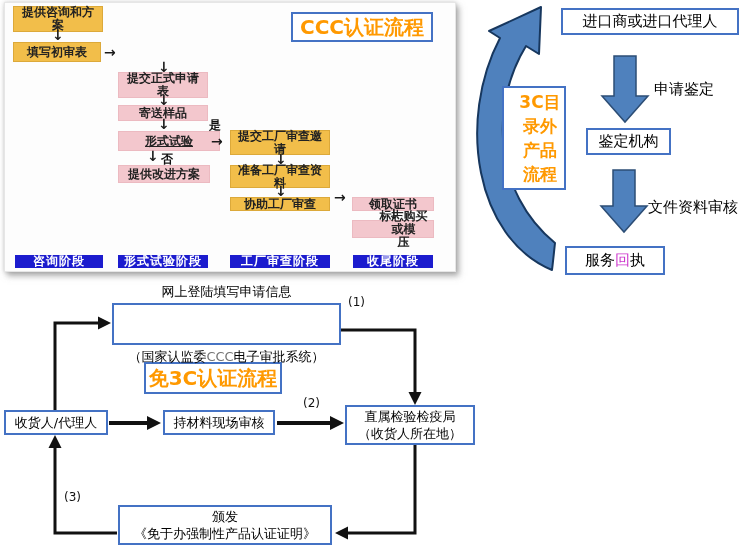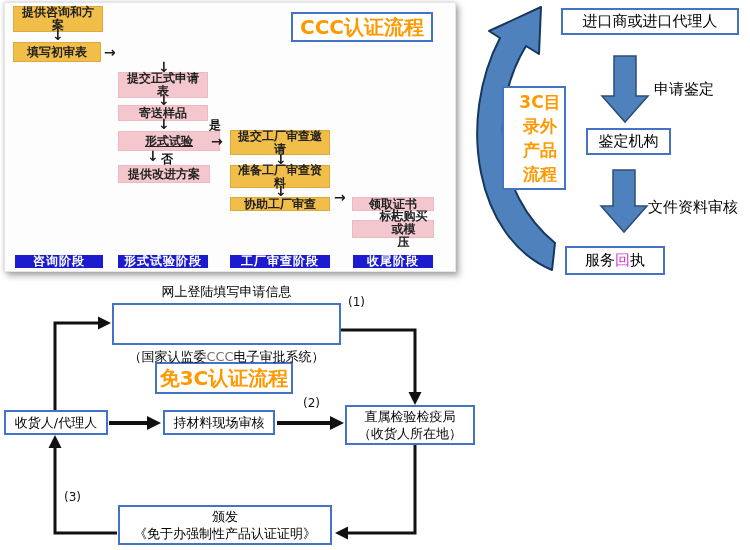--- a/index.html
+++ b/index.html
@@ -121,21 +121,21 @@
     <line x1="277" y1="138" x2="331" y2="138" stroke="#111" stroke-width="4"></line>
     <polygon points="344,138 330,131 330,145" fill="#111"></polygon>
 
     <polyline points="415,160 415,248 348,248" fill="none" stroke="#111" stroke-width="3"></polyline>
     <polygon points="335,248 348,241.5 348,254.5" fill="#111"></polygon>
 
     <polyline points="117,248 55,248 55,163" fill="none" stroke="#111" stroke-width="3"></polyline>
     <polygon points="55,150 48.5,163 61.5,163" fill="#111"></polygon>
   </svg>
 
-  <div class="abs otitle" style="left:155px;top:362px;width:138px;height:32px;">免3C认证流程</div>
+  <div class="abs otitle" style="left:144px;top:362px;width:138px;height:32px;">免3C认证流程</div>
 
   <div class="abs bluebox" style="left:112px;top:303px;width:229px;height:42px;gap:48px;">
     <span>网上登陆填写申请信息</span>
     <span><span>（国家认监委</span><span class="hl-ccc">CCC</span><span>电子审批系统）</span></span>
   </div>
 
   <span class="abs steplbl" style="left:348px;top:295px;">(1)</span>
   <span class="abs steplbl" style="left:303px;top:396px;">(2)</span>
   <span class="abs steplbl" style="left:64px;top:490px;">(3)</span>
 

